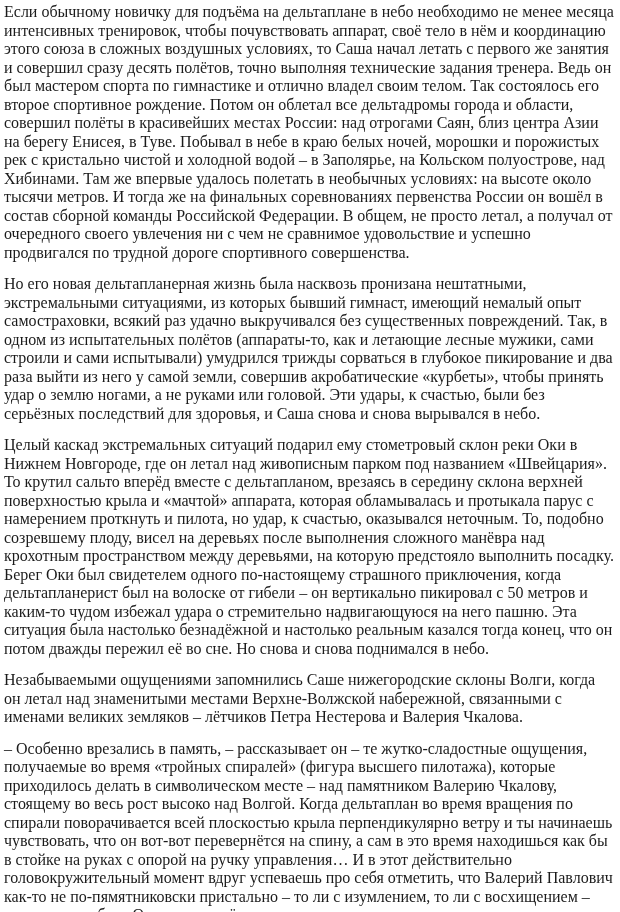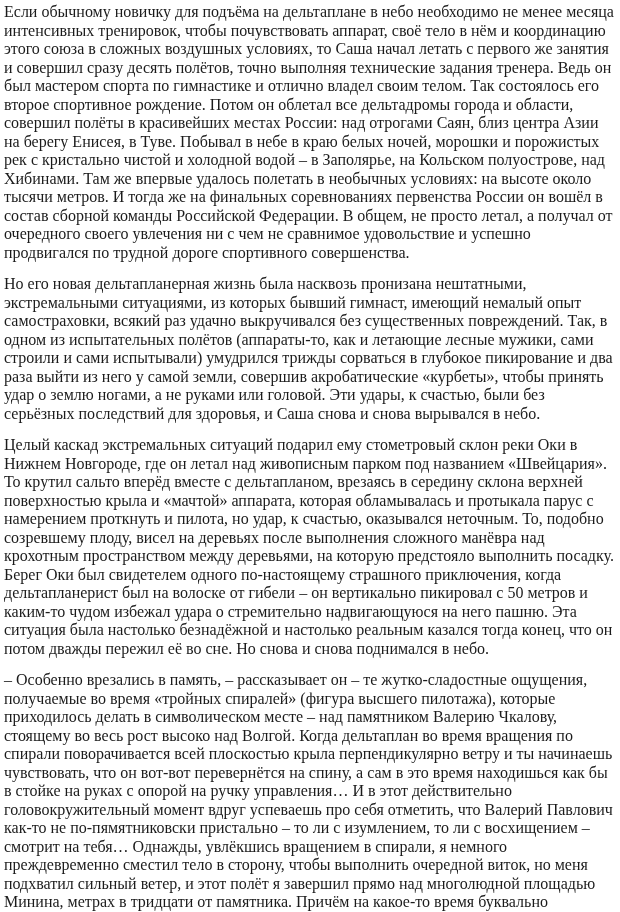--- a/index.html
+++ b/index.html
@@ -25,14 +25,15 @@
       padding: 0;
     }
   </style>
 </head>
 <body>
 
 <div class="page">
   <p>Если обычному новичку для подъёма на дельтаплане в небо необходимо не менее месяца интенсивных тренировок, чтобы почувствовать аппарат, своё тело в нём и координацию этого союза в сложных воздушных условиях, то Саша начал летать с первого же занятия и совершил сразу десять полётов, точно выполняя технические задания тренера. Ведь он был мастером спорта по гимнастике и отлично владел своим телом. Так состоялось его второе спортивное рождение. Потом он облетал все дельтадромы города и области, совершил полёты в красивейших местах России: над отрогами Саян, близ центра Азии на берегу Енисея, в Туве. Побывал в небе в краю белых ночей, морошки и порожистых рек с кристально чистой и холодной водой – в Заполярье, на Кольском полуострове, над Хибинами. Там же впервые удалось полетать в необычных условиях: на высоте около тысячи метров. И тогда же на финальных соревнованиях первенства России он вошёл в состав сборной команды Российской Федерации. В общем, не просто летал, а получал от очередного своего увлечения ни с чем не сравнимое удовольствие и успешно продвигался по трудной дороге спортивного совершенства.</p>
   <p>Но его новая дельтапланерная жизнь была насквозь пронизана нештатными, экстремальными ситуациями, из которых бывший гимнаст, имеющий немалый опыт самостраховки, всякий раз удачно выкручивался без существенных повреждений. Так, в одном из испытательных полётов (аппараты-то, как и летающие лесные мужики, сами строили и сами испытывали) умудрился трижды сорваться в глубокое пикирование и два раза выйти из него у самой земли, совершив акробатические «курбеты», чтобы принять удар о землю ногами, а не руками или головой. Эти удары, к счастью, были без серьёзных последствий для здоровья, и Саша снова и снова вырывался в небо.</p>
   <p>Целый каскад экстремальных ситуаций подарил ему стометровый склон реки Оки в Нижнем Новгороде, где он летал над живописным парком под названием «Швейцария». То крутил сальто вперёд вместе с дельтапланом, врезаясь в середину склона верхней поверхностью крыла и «мачтой» аппарата, которая обламывалась и протыкала парус с намерением проткнуть и пилота, но удар, к счастью, оказывался неточным. То, подобно созревшему плоду, висел на деревьях после выполнения сложного манёвра над крохотным пространством между деревьями, на которую предстояло выполнить посадку. Берег Оки был свидетелем одного по-настоящему страшного приключения, когда дельтапланерист был на волоске от гибели – он вертикально пикировал с 50 метров и каким-то чудом избежал удара о стремительно надвигающуюся на него пашню. Эта ситуация была настолько безнадёжной и настолько реальным казался тогда конец, что он потом дважды пережил её во сне. Но снова и снова поднимался в небо.</p>
+  <p>Незабываемыми ощущениями запомнились Саше нижегородские склоны Волги, когда он летал над знаменитыми местами Верхне-Волжской набережной, связанными с именами великих земляков – лётчиков Петра Нестерова и Валерия Чкалова.</p>
   <p>– Особенно врезались в память, – рассказывает он – те жутко-сладостные ощущения, получаемые во время «тройных спиралей» (фигура высшего пилотажа), которые приходилось делать в символическом месте – над памятником Валерию Чкалову, стоящему во весь рост высоко над Волгой. Когда дельтаплан во время вращения по спирали поворачивается всей плоскостью крыла перпендикулярно ветру и ты начинаешь чувствовать, что он вот-вот перевернётся на спину, а сам в это время находишься как бы в стойке на руках с опорой на ручку управления… И в этот действительно головокружительный момент вдруг успеваешь про себя отметить, что Валерий Павлович как-то не по-пямятниковски пристально – то ли с изумлением, то ли с восхищением – смотрит на тебя… Однажды, увлёкшись вращением в спирали, я немного преждевременно сместил тело в сторону, чтобы выполнить очередной виток, но меня подхватил сильный ветер, и этот полёт я завершил прямо над многолюдной площадью Минина, метрах в тридцати от памятника. Причём на какое-то время буквально остановился в воздухе в нескольких метрах от земли – в этой точке восходящий воздушный поток, видимо, смешивался с горизонтальным и получалась этакая аэродинамическая труба, в которой встречный поток воздуха и не пропускал меня вперёд.</p>
 </div>
 
 </body></html>

